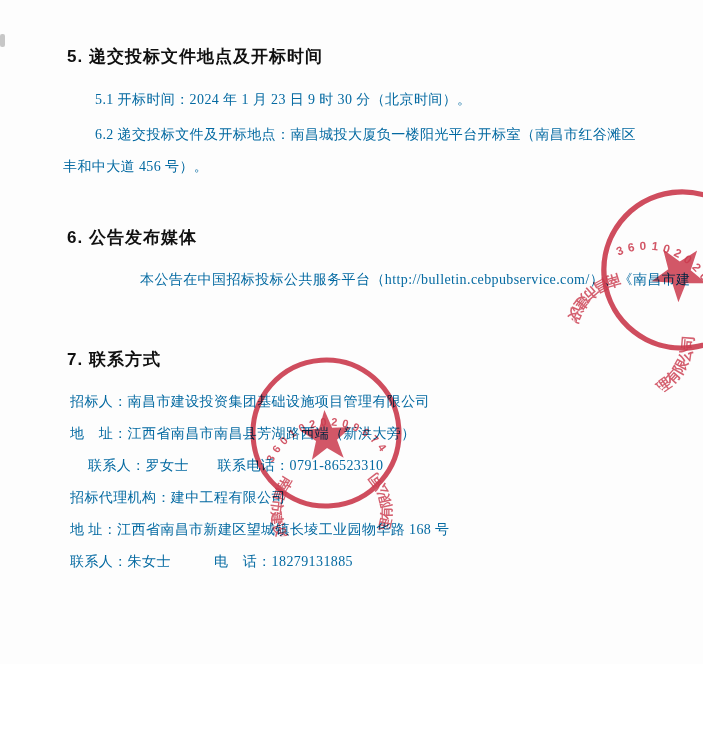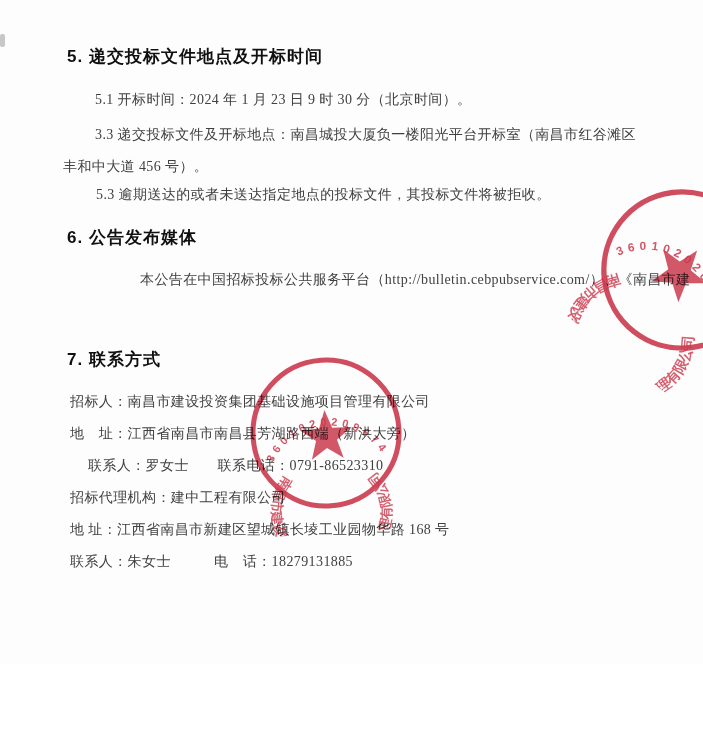--- a/index.html
+++ b/index.html
@@ -10,21 +10,21 @@
     overflow:hidden;
     font-family:"Liberation Serif","DejaVu Serif",serif;
     color:#1e1e1e;
   }
   .l{
     position:absolute;
     font-size:14px;
     line-height:18px;
     letter-spacing:0.4px;
     white-space:nowrap;
-    color:#404040;
+    color:#0369a1;
   }
   .heading{
     position:absolute;
     font-family:"Liberation Sans","DejaVu Sans",sans-serif;
     font-weight:bold;
     font-size:17px;
     letter-spacing:1px;
     color:#101010;
     white-space:nowrap;
   }
@@ -66,23 +66,22 @@
 </style>
 </head>
 <body>
 
 <div class="page" style="color: rgb(30, 30, 30); background: rgb(253, 253, 253);">
 
   <div class="scan-speck"></div>
 
   <div class="heading" style="left:67px;top:45px;">5. 递交投标文件地点及开标时间</div>
   <div class="l" style="left:95px;top:91px;">5.1 开标时间：2024 年 1 月 23 日 9 时 30 分（北京时间）。</div>
-  <div class="l" style="left:95px;top:126px;">3.3 递交投标文件及开标地点：南昌城投大厦负一楼阳光平台开标室（南昌市红谷滩区</div>
+  <div class="l" style="left:95px;top:126px;">6.2 递交投标文件及开标地点：南昌城投大厦负一楼阳光平台开标室（南昌市红谷滩区</div>
   <div class="l" style="left:63px;top:158px;">丰和中大道 456 号）。</div>
-  <div class="l" style="left:96px;top:186px;">5.3 逾期送达的或者未送达指定地点的投标文件，其投标文件将被拒收。</div>
 
   <div class="heading" style="left:67px;top:226px;">6. 公告发布媒体</div>
   <div class="l" style="left:96px;top:271px;margin-left:44px;">本公告在中国招标投标公共服务平台（http://bulletin.cebpubservice.com/）、《南昌市建</div>
 
   <div class="heading" style="left:67px;top:348px;">7. 联系方式</div>
   <div class="l" style="left:70px;top:393px;">招标人：南昌市建设投资集团基础设施项目管理有限公司</div>
   <div class="l" style="left:70px;top:425px;">地　址：江西省南昌市南昌县芳湖路西端（新洪大旁）</div>
   <div class="l" style="left:88px;top:457px;">联系人：罗女士　　联系电话：0791-86523310</div>
   <div class="l" style="left:70px;top:489px;">招标代理机构：建中工程有限公司</div>
   <div class="l" style="left:70px;top:521px;">地 址：江西省南昌市新建区望城镇长堎工业园物华路 168 号</div>

